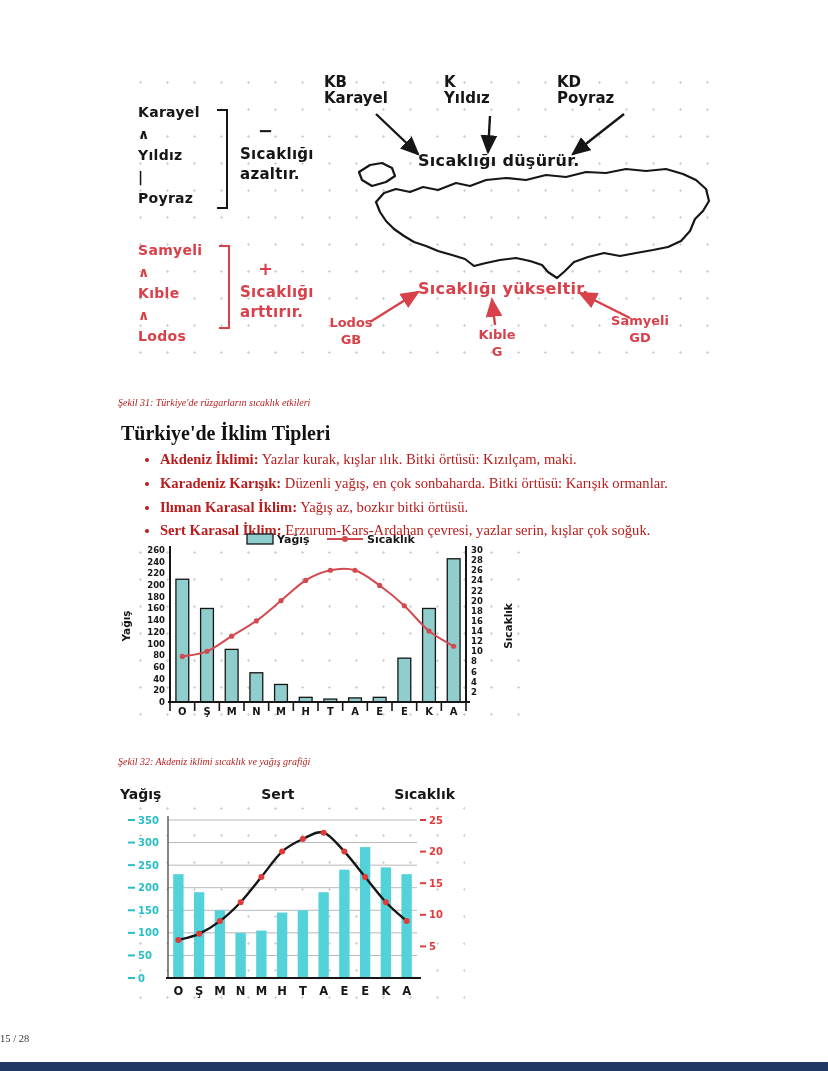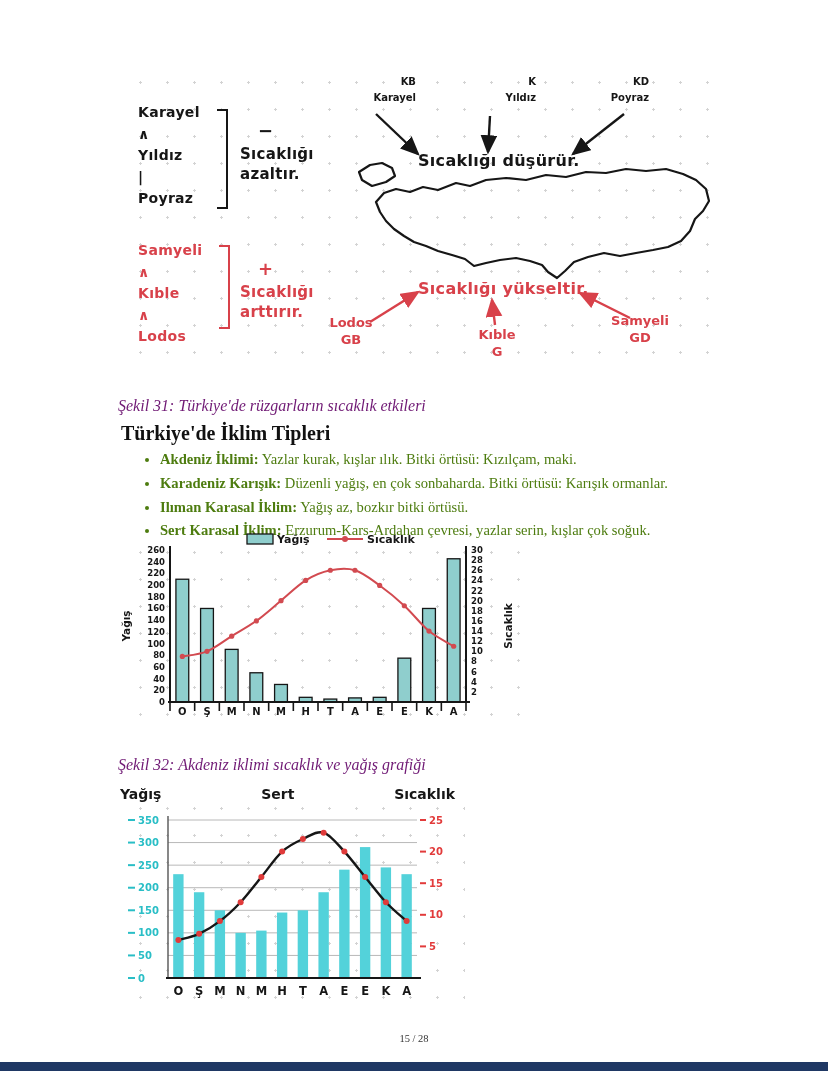--- a/index.html
+++ b/index.html
@@ -5,32 +5,32 @@
   *{margin:0;padding:0;box-sizing:border-box}
   html,body{background:#fff}
   .page{position:relative;width:828px;height:1071px;background:#fff;overflow:hidden;
         font-family:"Liberation Serif",serif;color:#1a1a1a}
   .dots{background-image:radial-gradient(circle,#d3d3d3 1.3px,rgba(255,255,255,0) 1.4px);
         background-size:27px 27px;background-position:9px 9px}
   .abs{position:absolute}
   .hand{font-family:"DejaVu Sans",sans-serif;font-weight:bold;color:#161616;
         font-size:14px;line-height:21.5px;letter-spacing:.3px;white-space:nowrap}
   .red{color:#d8414a}
-  .windlab{width:92px;text-align:right;font-family:"DejaVu Sans",sans-serif;
-           font-weight:bold;font-size:10px;line-height:16px;color:#161616}
+  .windlab{width:92px;text-align:left;font-family:"DejaVu Sans",sans-serif;
+           font-weight:bold;font-size:15px;line-height:16px;color:#161616}
   .windlab2{width:92px;text-align:center;font-family:"DejaVu Sans",sans-serif;
            font-weight:bold;font-size:13px;line-height:17px}
-  .caption{position:absolute;left:118px;font-style:italic;font-size:16px;color:#701a75}
+  .caption{position:absolute;left:118px;font-style:italic;font-size:10px;color:#b91c1c}
   .h2{position:absolute;left:121px;top:422px;font-size:20px;font-weight:bold;color:#111}
-  .bullets{position:absolute;left:160px;top:449px;width:562px;font-size:14.6px;line-height:20.8px;color:#4d7c0f}
+  .bullets{position:absolute;left:160px;top:449px;width:562px;font-size:14.6px;line-height:20.8px;color:#b91c1c}
   .bullets li{margin-bottom:3px}
   .chartbox{position:absolute}
   .c2head{position:absolute;left:2px;top:0;width:335px;display:flex;justify-content:space-between;
           font-family:"DejaVu Sans",sans-serif;font-weight:bold;font-size:14px;color:#161616}
-  .footer{position:absolute;left:0;top:1033px;width:100%;text-align:center;font-size:10.5px;color:#333}
+  .footer{position:absolute;left:0;top:1033px;width:100%;text-align:left;font-size:10.5px;color:#333}
   .bottombar{position:absolute;left:0;bottom:0;width:100%;height:9px;background:#1f3864}
   svg text{font-family:"DejaVu Sans",sans-serif}
 </style>
 </head>
 <body>
 
 <div class="page">
 
   <div class="fig31 dots abs" style="left:118px;top:60px;width:597px;height:314px">
 

